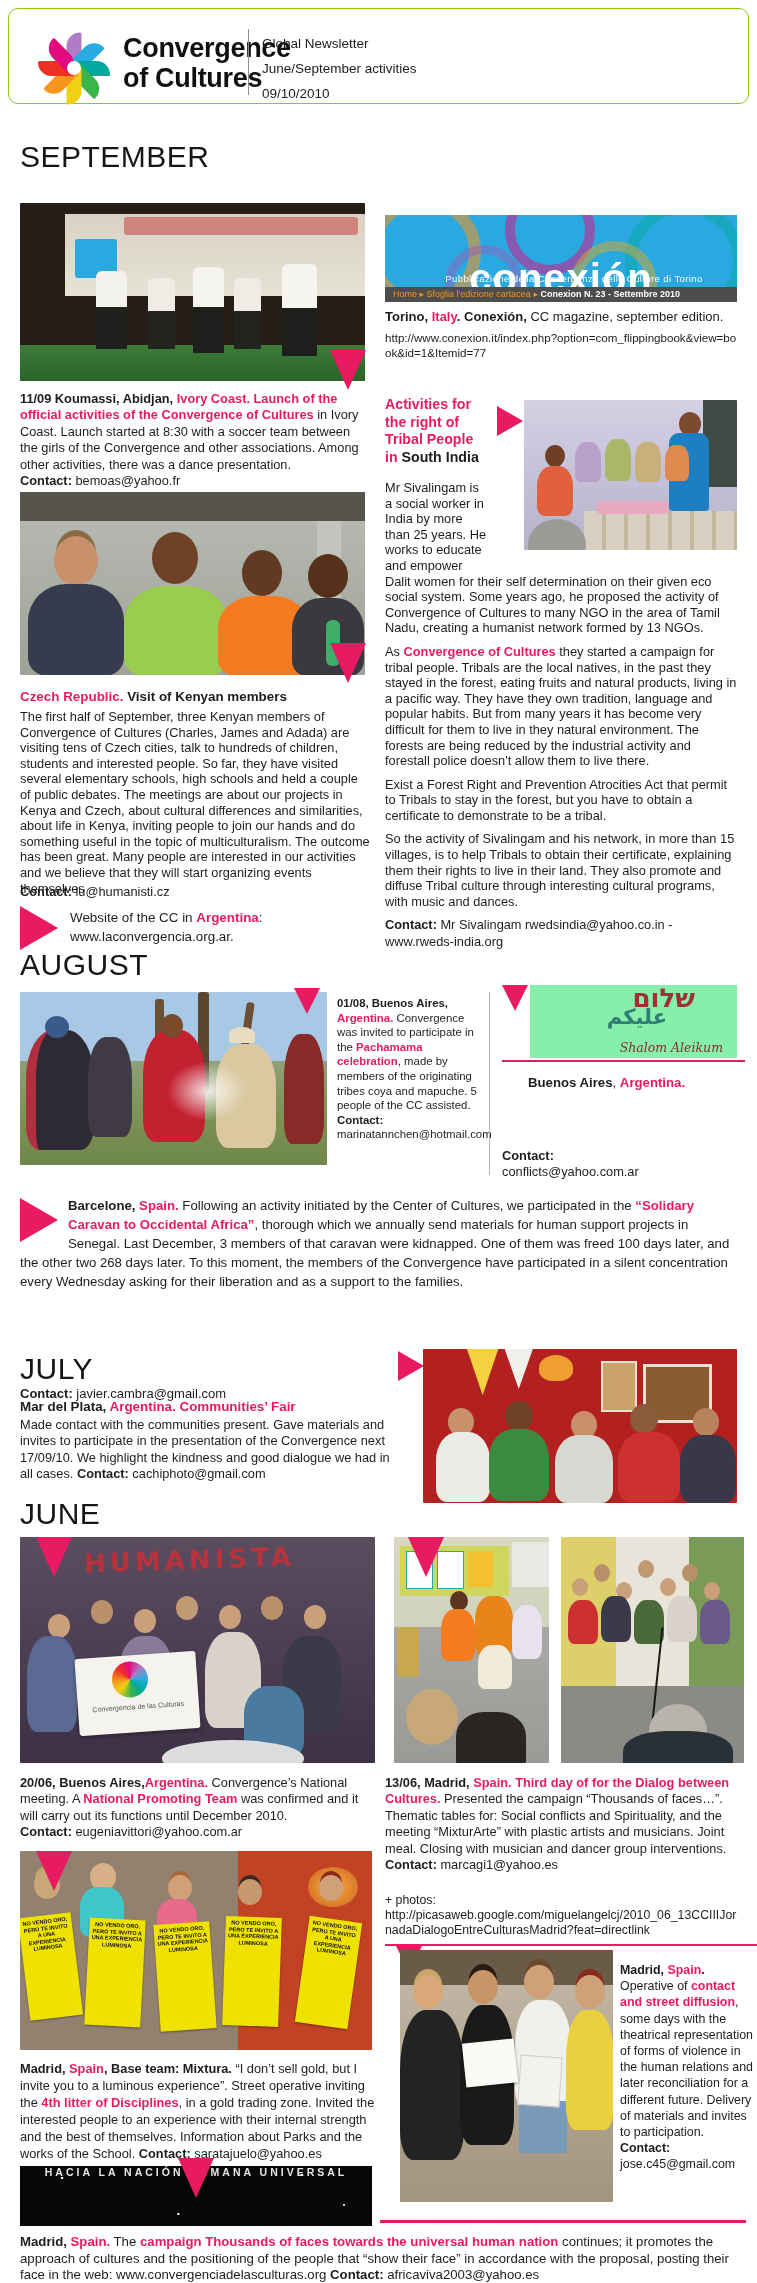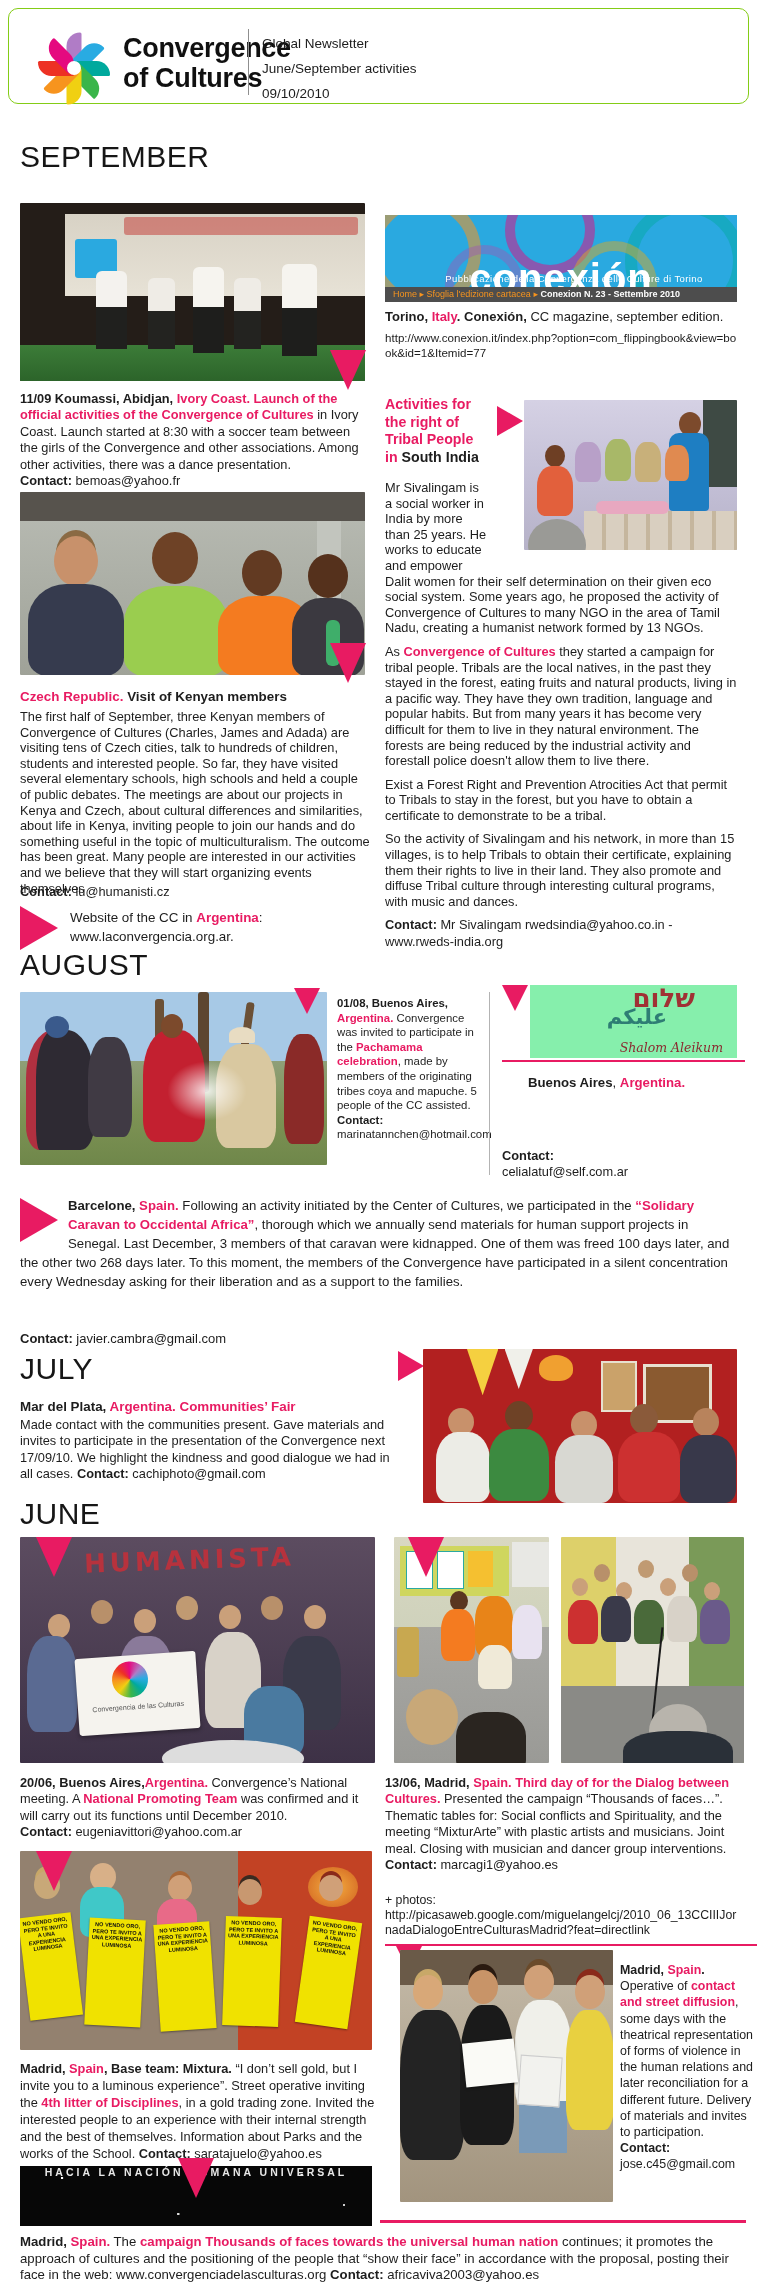--- a/index.html
+++ b/index.html
@@ -216,30 +216,30 @@
     <div class="ara">عليكم</div>
     <div class="shs">Shalom Aleikum</div>
   </div>
   <div class="abs" style="left:502px;top:1060px;width:243px;height:2px;background:var(--accent);"></div>
 
   <div class="abs txt" style="left:528px;top:1075px;width:243px;font-size:13.2px;">
     <span class="b">Buenos Aires</span><span>, </span><span class="pk">Argentina.</span>
   </div>
   <div class="abs txt" style="left:502px;top:1148px;width:243px;">
     <div class="b">Contact:</div>
-    <div>celialatuf@self.com.ar</div>
+    <div>conflicts@yahoo.com.ar</div>
   </div>
 
   <div class="abs txt" style="left:20px;top:1196px;width:722px;font-size:13.2px;line-height:19px;">
     <div class="barc-float">
         <div class="trir" style="position:absolute;left:0;top:2px;"></div>
       </div>
     <span class="b">Barcelone, </span><span class="pk">Spain.</span><span> Following an activity initiated by the Center of Cultures, we participated in the </span><span class="pk">“Solidary Caravan to Occidental Africa”</span><span>, thorough which we annually send materials for human support projects in Senegal. Last December, 3 members of that caravan were kidnapped. One of them was freed 100 days later, and the other two 268 days later. To this moment, the members of the Convergence have participated in a silent concentration every Wednesday asking for their liberation and as a support to the families.</span>
   </div>
-  <div class="abs txt" style="left:20px;top:1331px;width:722px;font-size:13px;">
+  <div class="abs txt" style="left:20px;top:1386px;width:722px;font-size:13px;">
     <span class="b">Contact:</span><span> javier.cambra@gmail.com</span>
   </div>
 
   <div class="mh" style="left:20px;top:1352px;">JULY</div>
 
   <div class="abs txt" style="left:20px;top:1399px;width:372px;font-size:13.4px;">
     <span class="b">Mar del Plata, </span><span class="pk">Argentina. Communities’ Fair</span>
   </div>
   <div class="abs txt" style="left:20px;top:1417px;width:372px;">
     <span>Made contact with the communities present. Gave materials and invites to participate in the presentation of the Convergence next 17/09/10. We highlight the kindness and good dialogue we had in all cases.  </span><span class="b">Contact:</span><span> cachiphoto@gmail.com</span>

